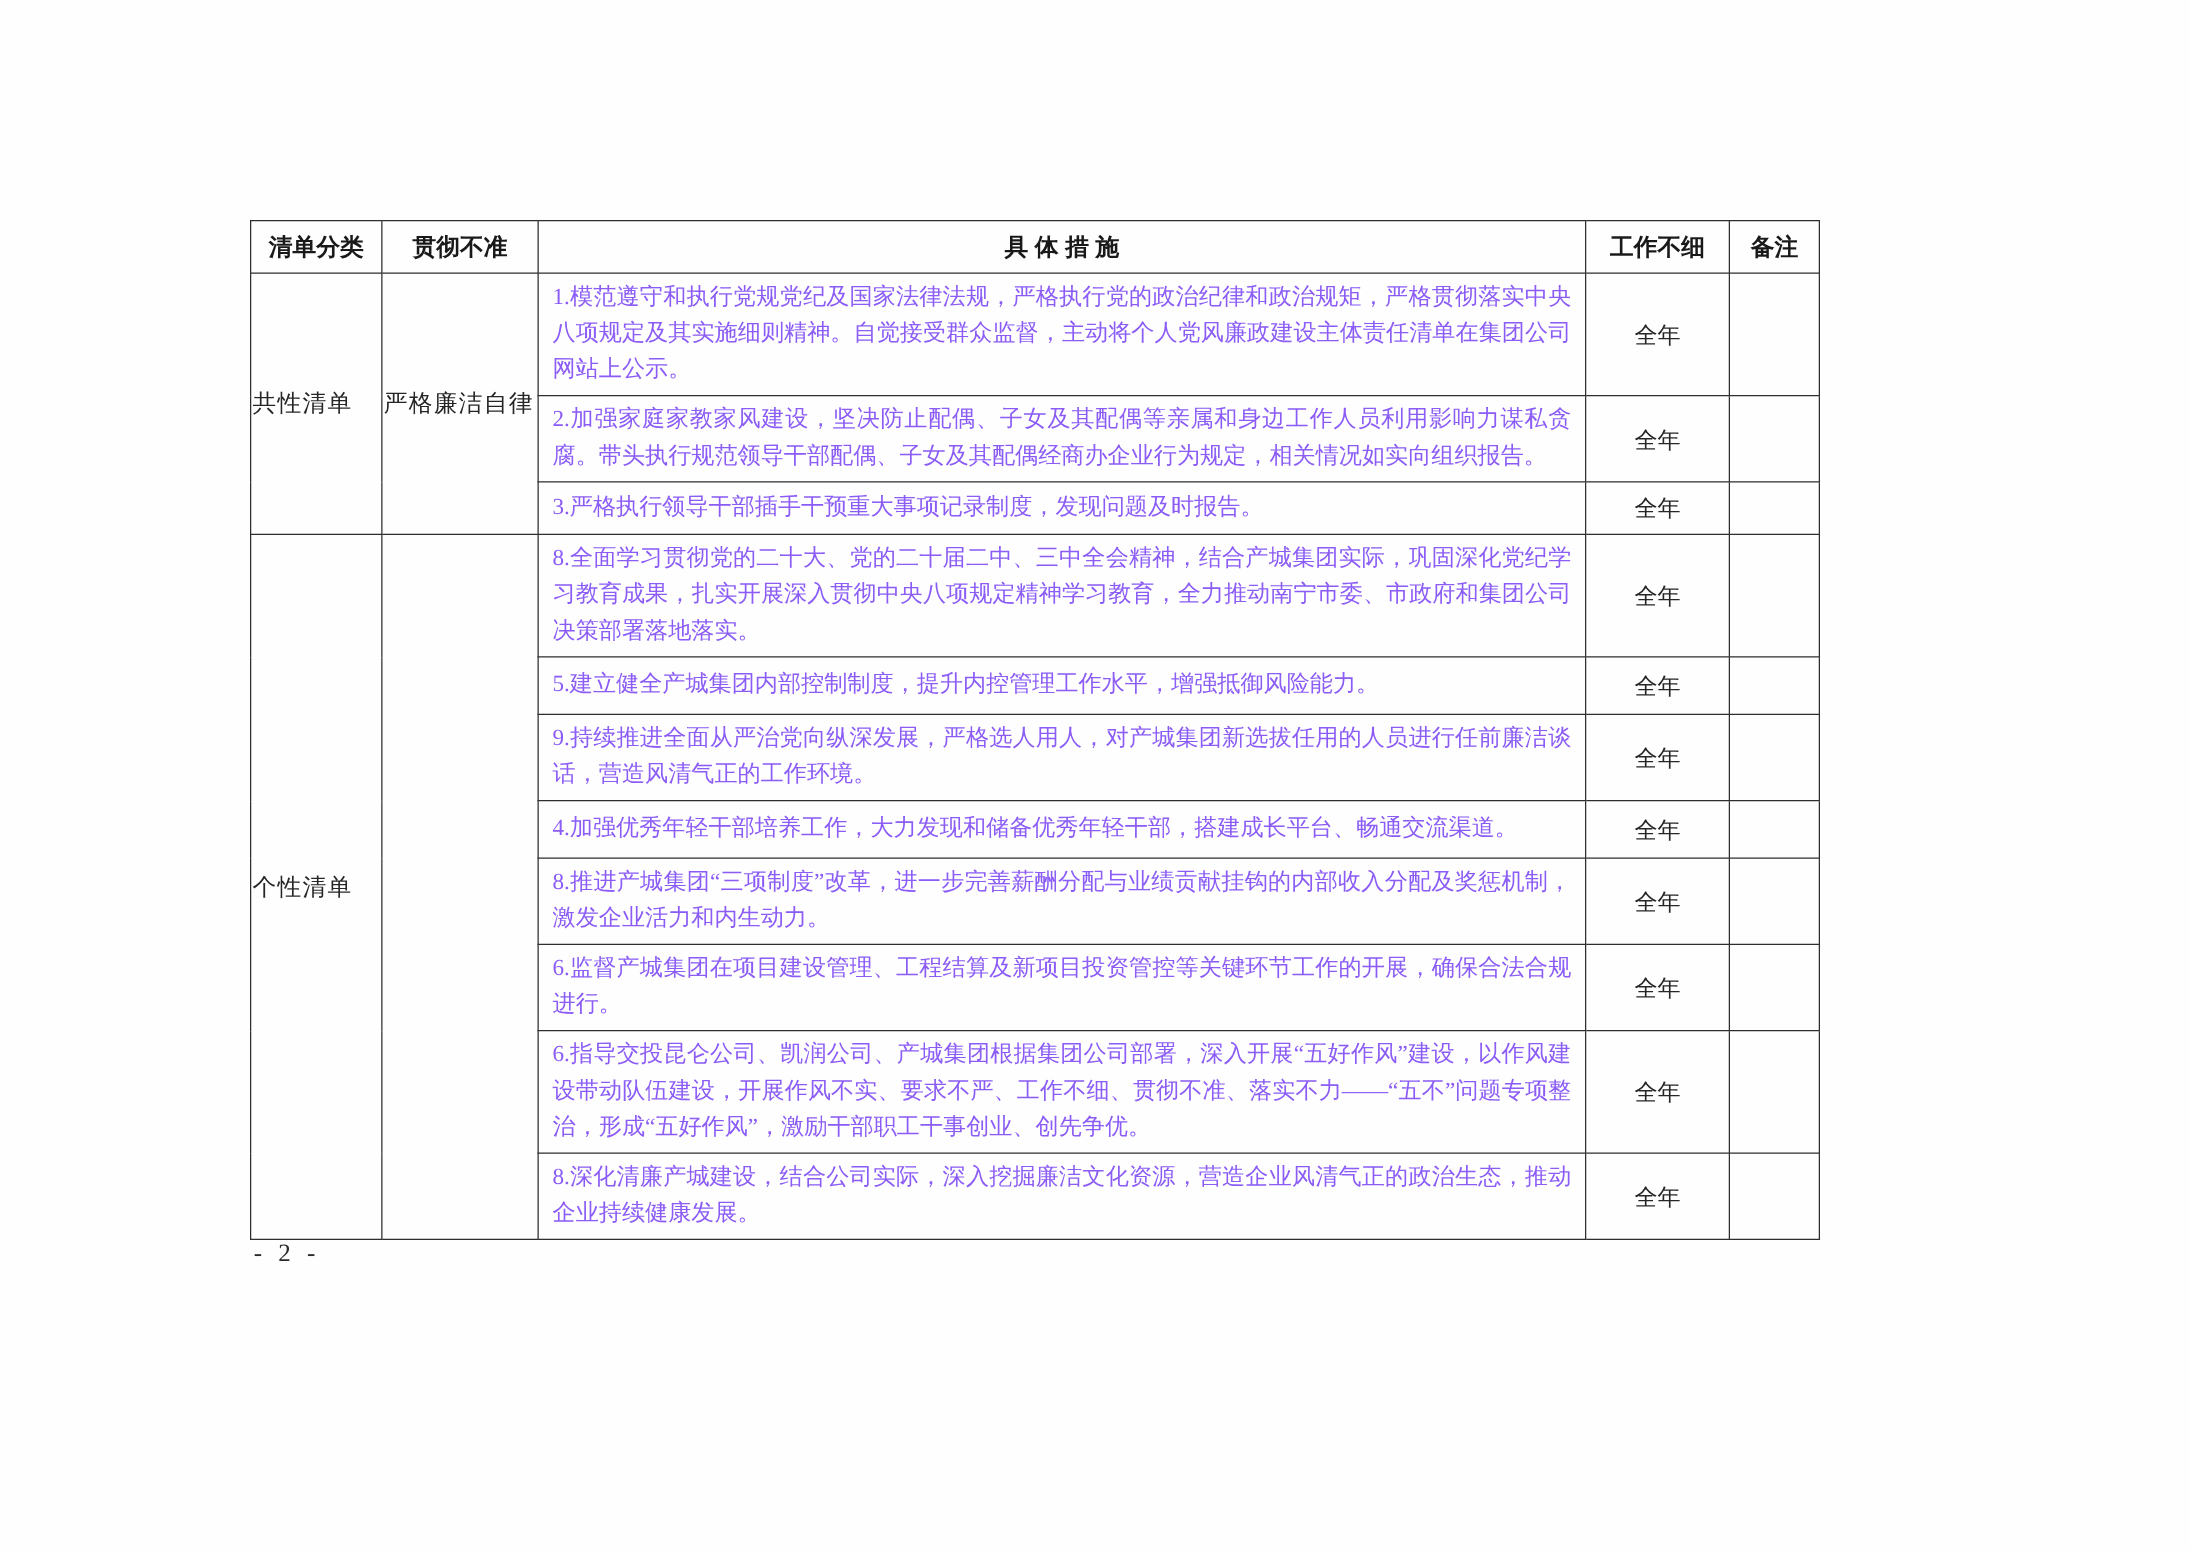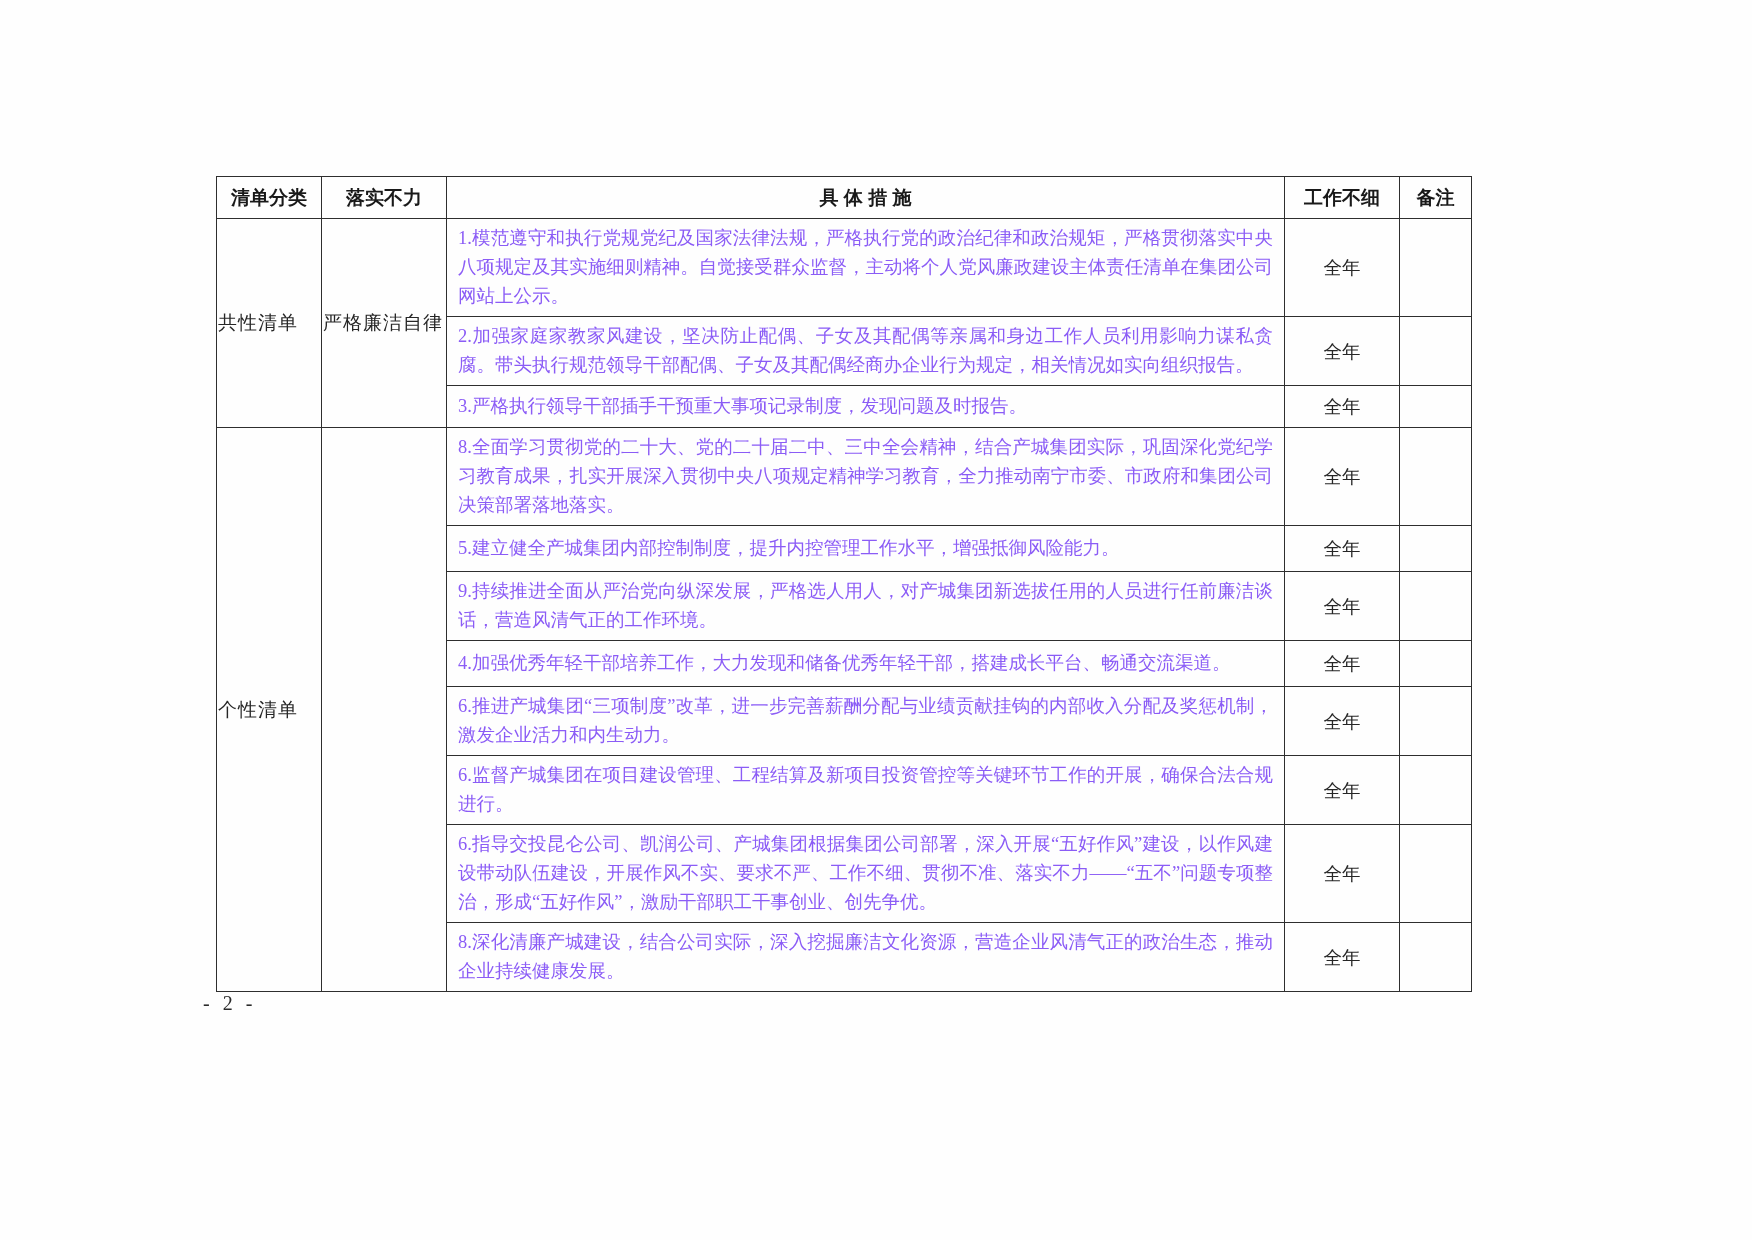--- a/index.html
+++ b/index.html
@@ -12,21 +12,21 @@
     font-family: "Liberation Serif", "DejaVu Serif", serif;
     color: #1f1f1f;
   }
   .page {
     position: absolute;
     inset: 0;
     background: #fefefe;
   }
   table.doc-table {
     position: absolute;
-    left: 216px;
+    left: 200px;
     top: 176px;
     width: 1255px;
     border-collapse: collapse;
     table-layout: fixed;
     padding-left: 14px;
   }
   table.doc-table col.c1 { width: 105px; }
   table.doc-table col.c2 { width: 125px; }
   table.doc-table col.c3 { width: 838px; }
   table.doc-table col.c4 { width: 115px; }
@@ -96,21 +96,21 @@
     <colgroup>
       <col class="c1">
         <col class="c2">
         <col class="c3">
         <col class="c4">
         <col class="c5">
     </colgroup>
     <thead>
       <tr class="hdr">
         <th>清单分类</th>
-        <th>落实不力</th>
+        <th>贯彻不准</th>
         <th>具  体  措  施</th>
         <th>工作不细</th>
         <th>备注</th>
       </tr>
     </thead>
     <tbody>
 
       <tr class="h-3">
         <td class="cat" rowspan="3">共性清单</td>
         <td class="proj" rowspan="3">严格廉洁自律</td>
@@ -145,21 +145,21 @@
         <td class="measure">9.持续推进全面从严治党向纵深发展，严格选人用人，对产城集团新选拔任用的人员进行任前廉洁谈话，营造风清气正的工作环境。</td>
         <td class="deadline">全年</td>
         <td class="remark"></td>
       </tr>
       <tr class="h-1b">
         <td class="measure">4.加强优秀年轻干部培养工作，大力发现和储备优秀年轻干部，搭建成长平台、畅通交流渠道。</td>
         <td class="deadline">全年</td>
         <td class="remark"></td>
       </tr>
       <tr class="h-2b">
-        <td class="measure">6.推进产城集团“三项制度”改革，进一步完善薪酬分配与业绩贡献挂钩的内部收入分配及奖惩机制，激发企业活力和内生动力。</td>
+        <td class="measure">8.推进产城集团“三项制度”改革，进一步完善薪酬分配与业绩贡献挂钩的内部收入分配及奖惩机制，激发企业活力和内生动力。</td>
         <td class="deadline">全年</td>
         <td class="remark"></td>
       </tr>
       <tr class="h-2b">
         <td class="measure">6.监督产城集团在项目建设管理、工程结算及新项目投资管控等关键环节工作的开展，确保合法合规进行。</td>
         <td class="deadline">全年</td>
         <td class="remark"></td>
       </tr>
       <tr class="h-3c">
         <td class="measure">6.指导交投昆仑公司、凯润公司、产城集团根据集团公司部署，深入开展“五好作风”建设，以作风建设带动队伍建设，开展作风不实、要求不严、工作不细、贯彻不准、落实不力——“五不”问题专项整治，形成“五好作风”，激励干部职工干事创业、创先争优。</td>

